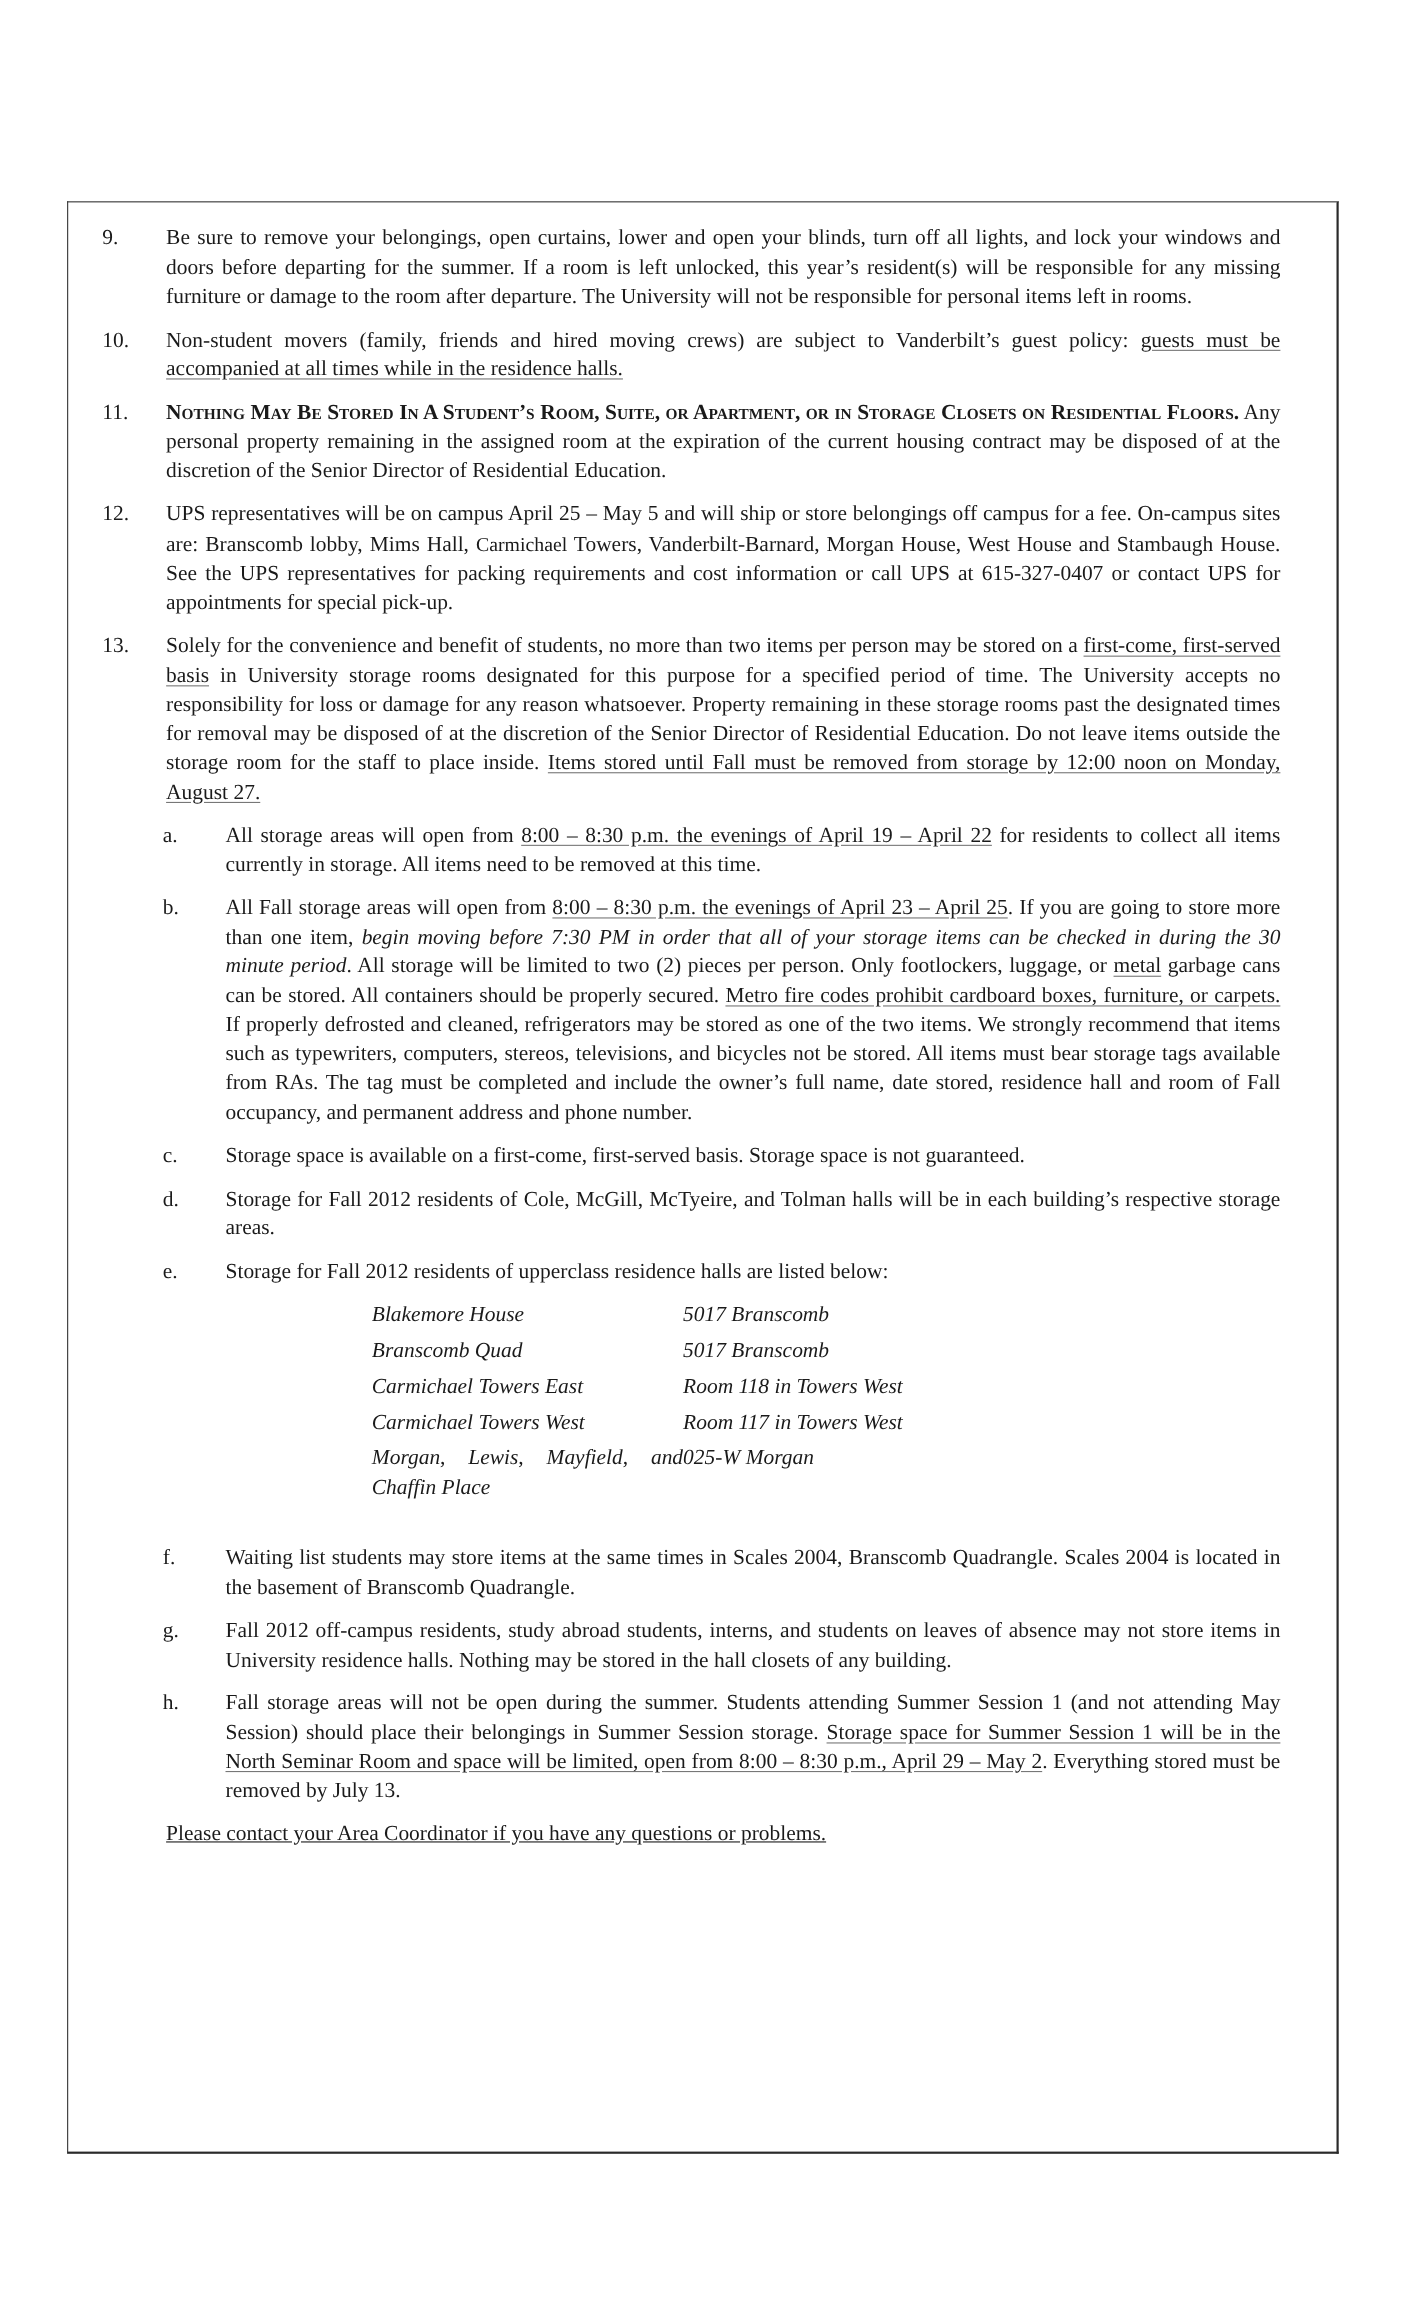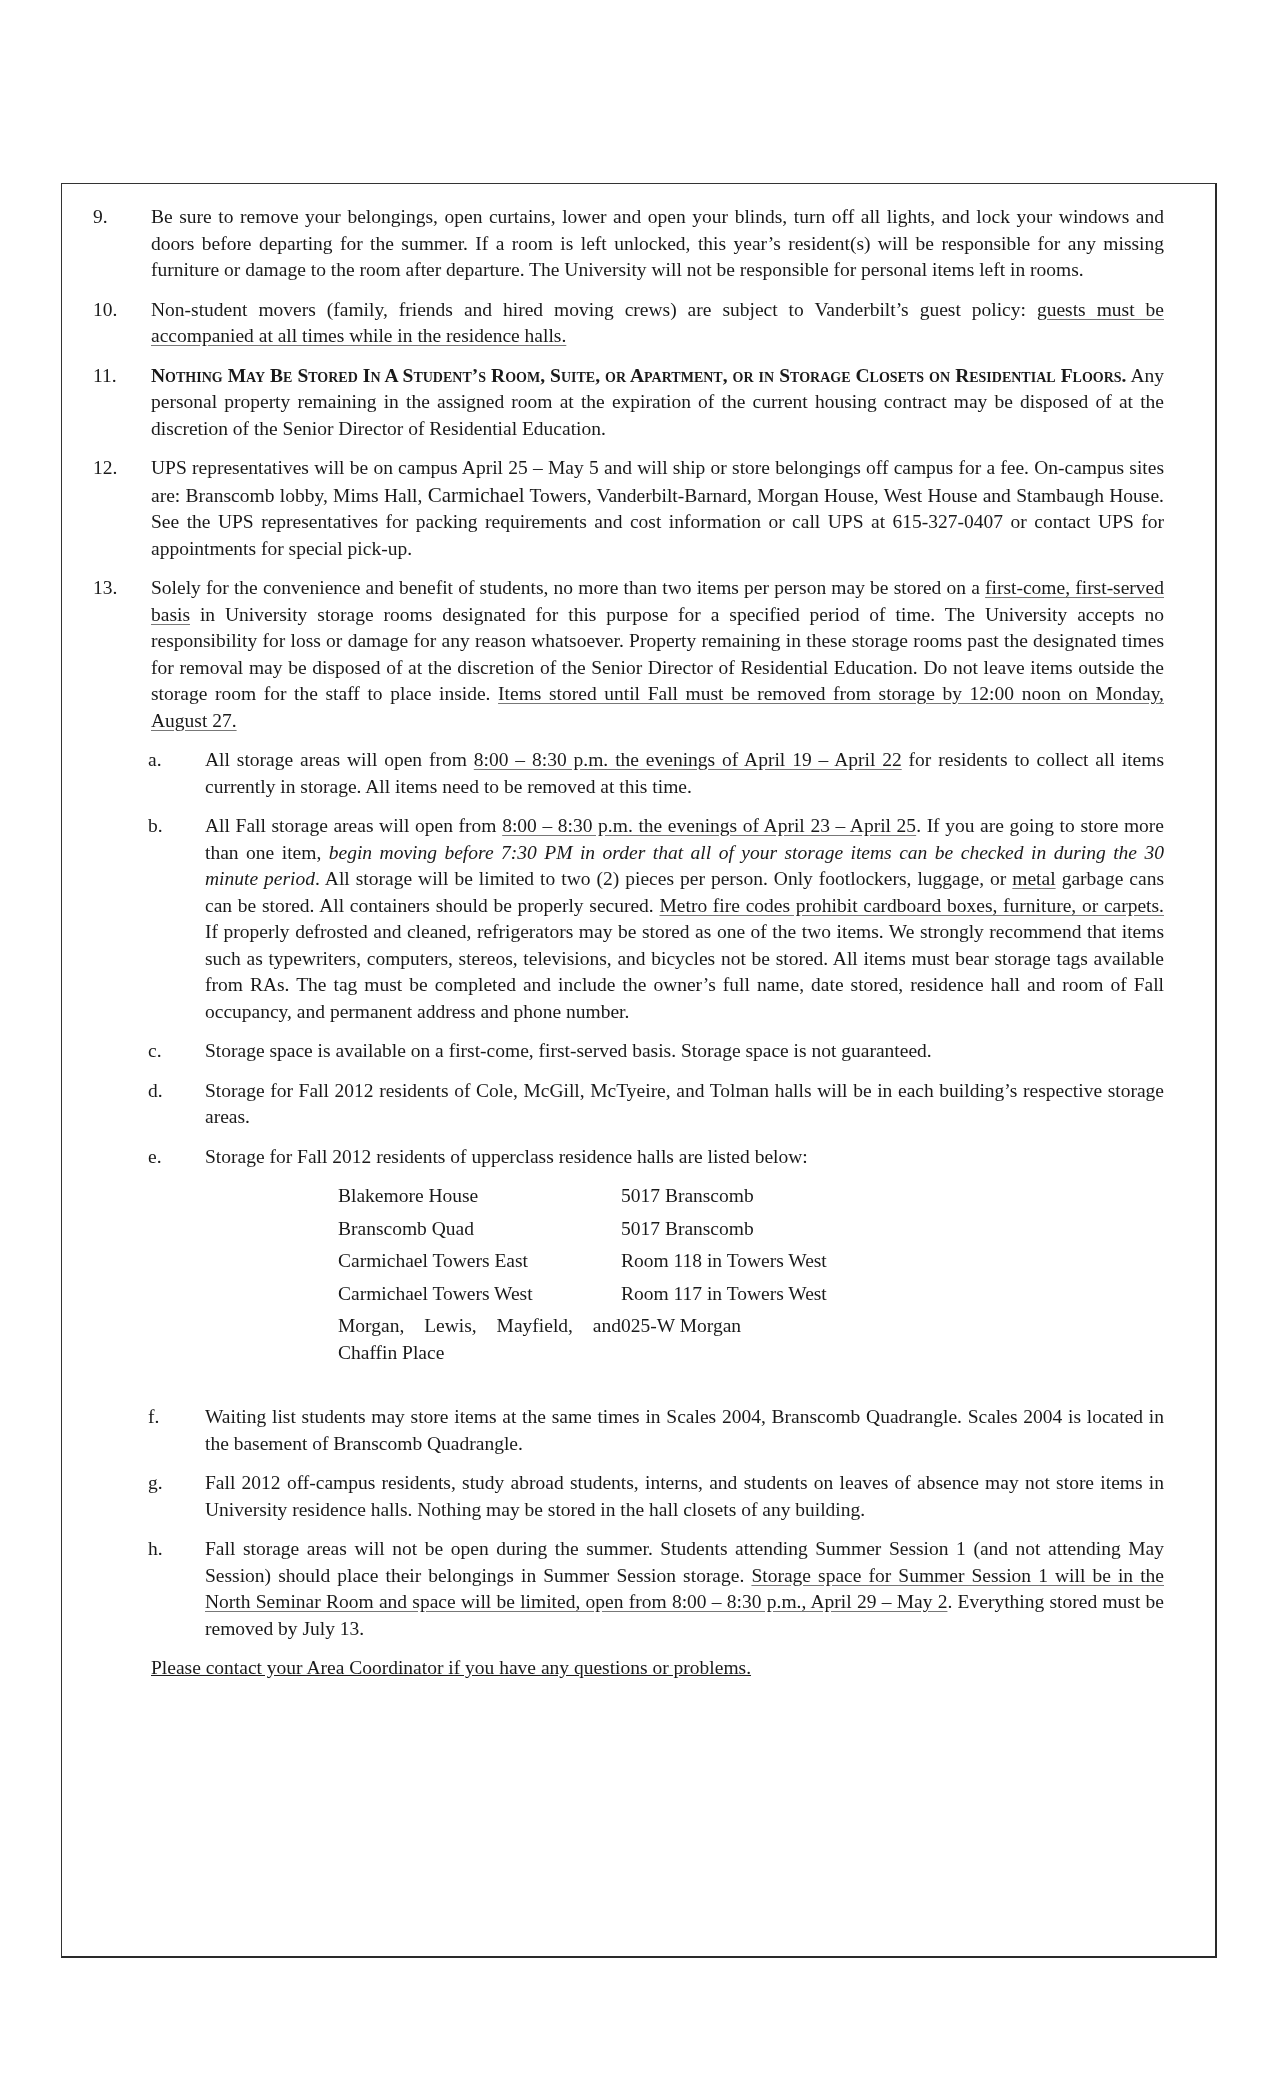--- a/index.html
+++ b/index.html
@@ -52,26 +52,27 @@
   }
   .sub .num {
     position: absolute;
     left: 0;
     top: 0;
   }
   b, .b { font-weight: normal; }
   .u { text-decoration: underline; text-decoration-color: #777; text-underline-offset: 3px; }
   i, .i { font-style: italic; }
   .sc { font-variant: small-caps; font-weight: bold; margin-top: 20px; }
-  .big { font-size: 21px; }
+  .big { font-size: 18px; }
   table.storage {
     border-collapse: collapse;
     margin-left: 245px;
     margin-top: 6px;
     margin-bottom: 24px;
+    font-style: italic;
   }
   table.storage td {
     padding: 0;
     vertical-align: top;
     line-height: 26.5px;
     padding-bottom: 6px;
   }
   table.storage td.hall { width: 283px; }
   table.storage tr.gap td { padding-bottom: 14px; }
   .closing {

